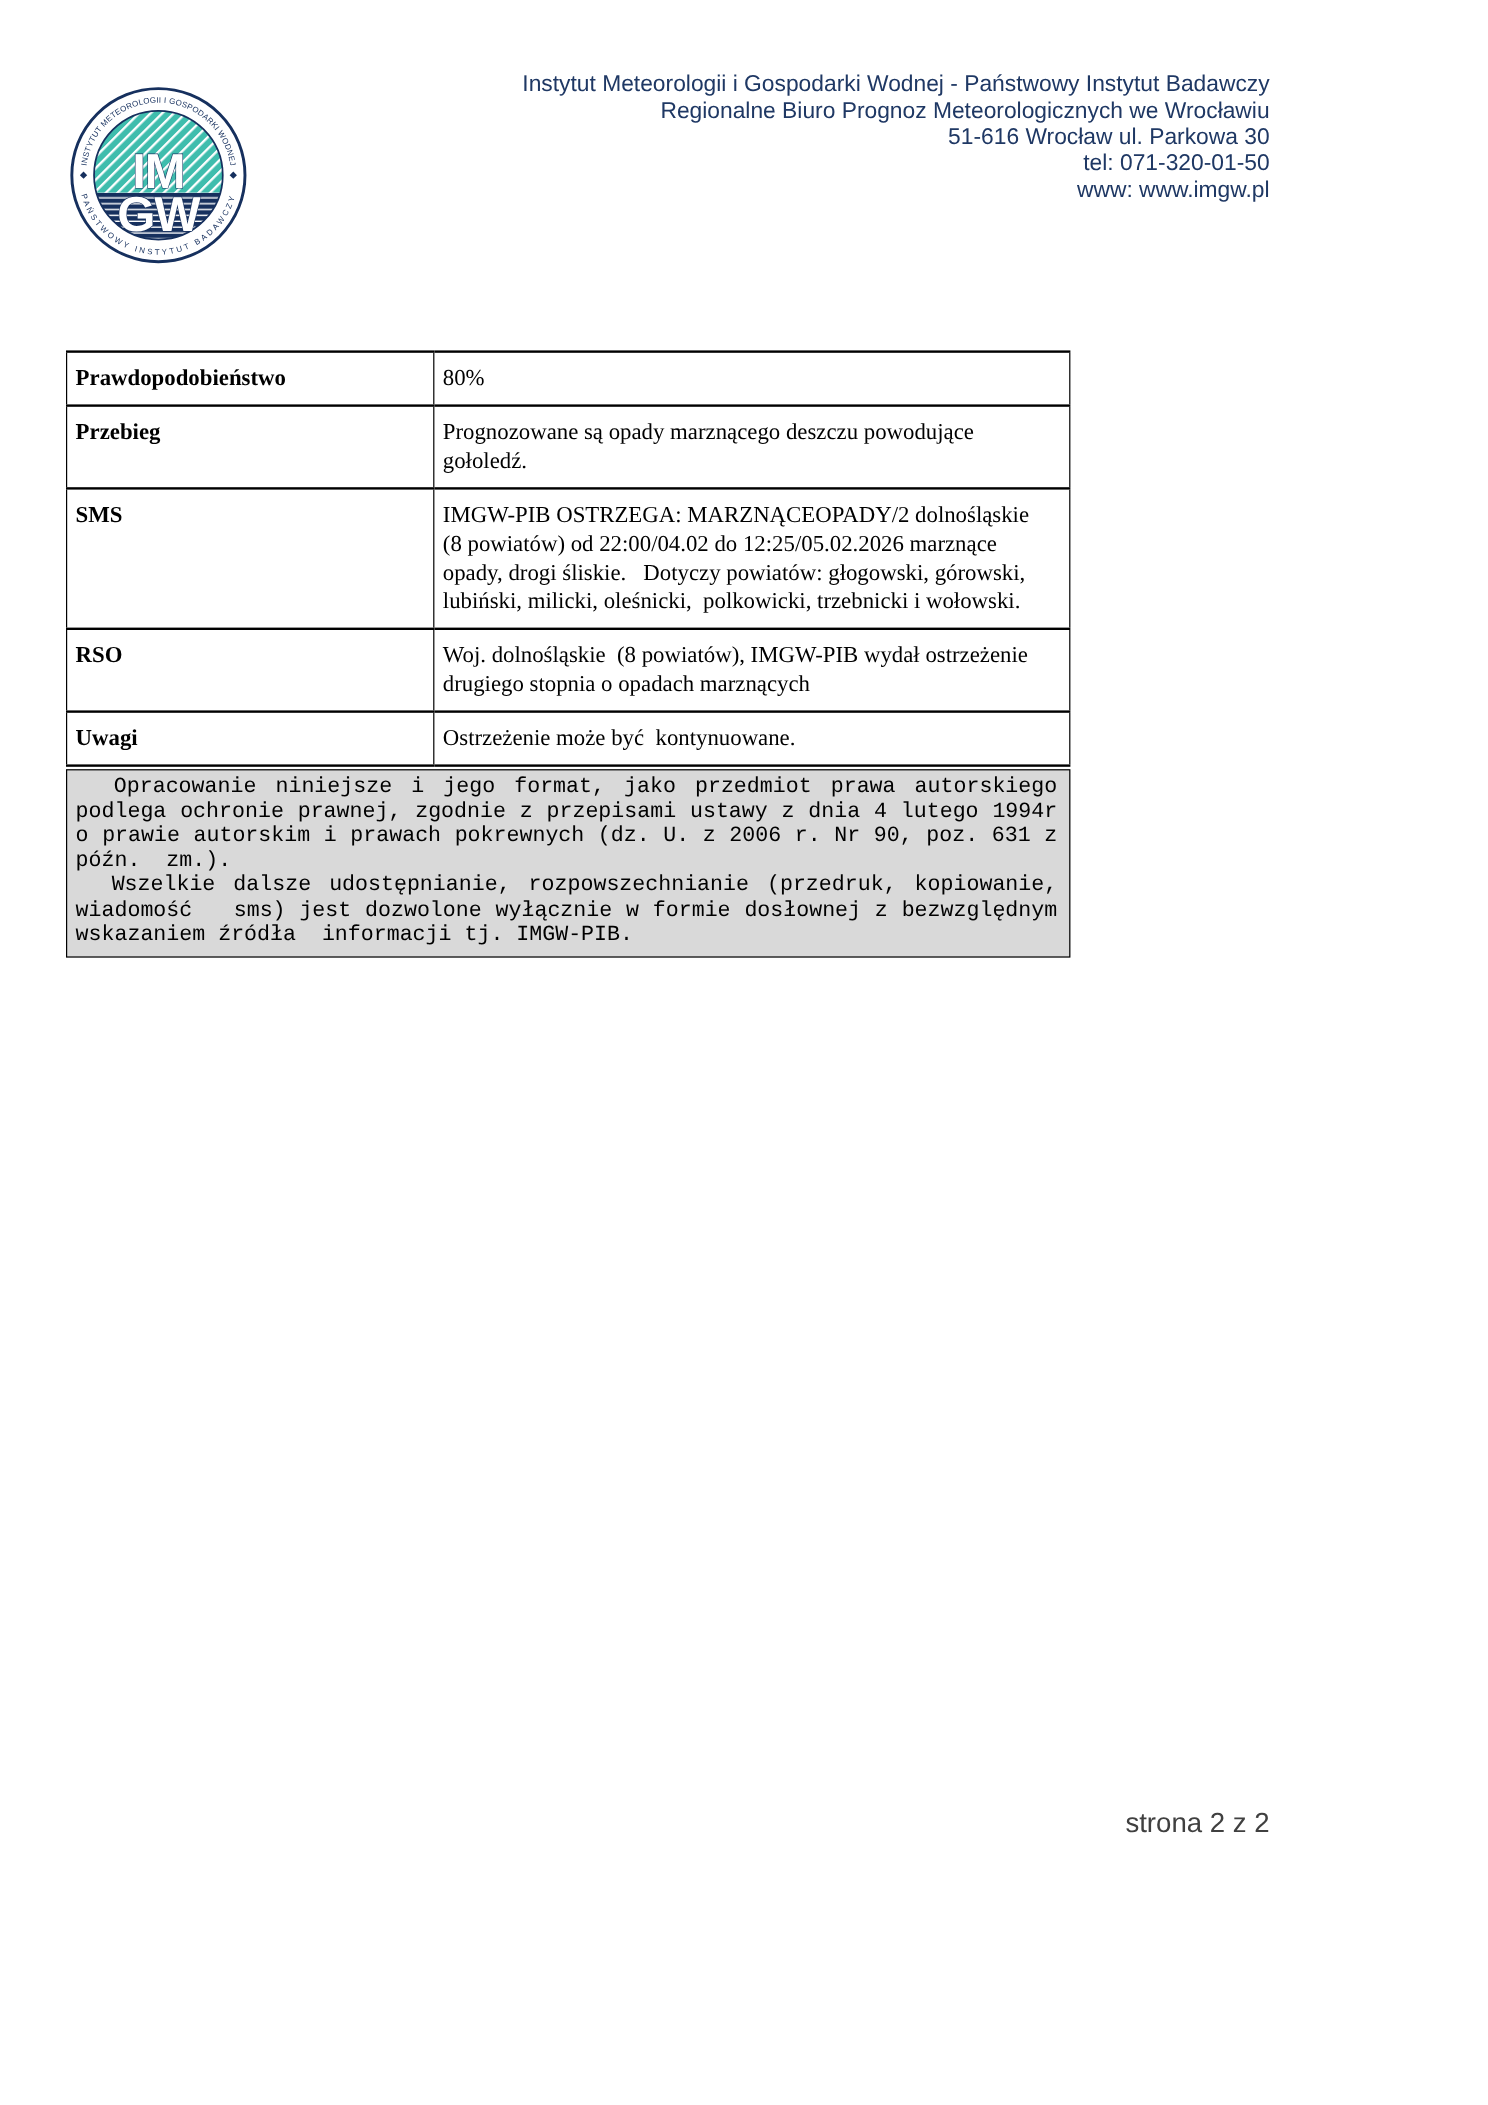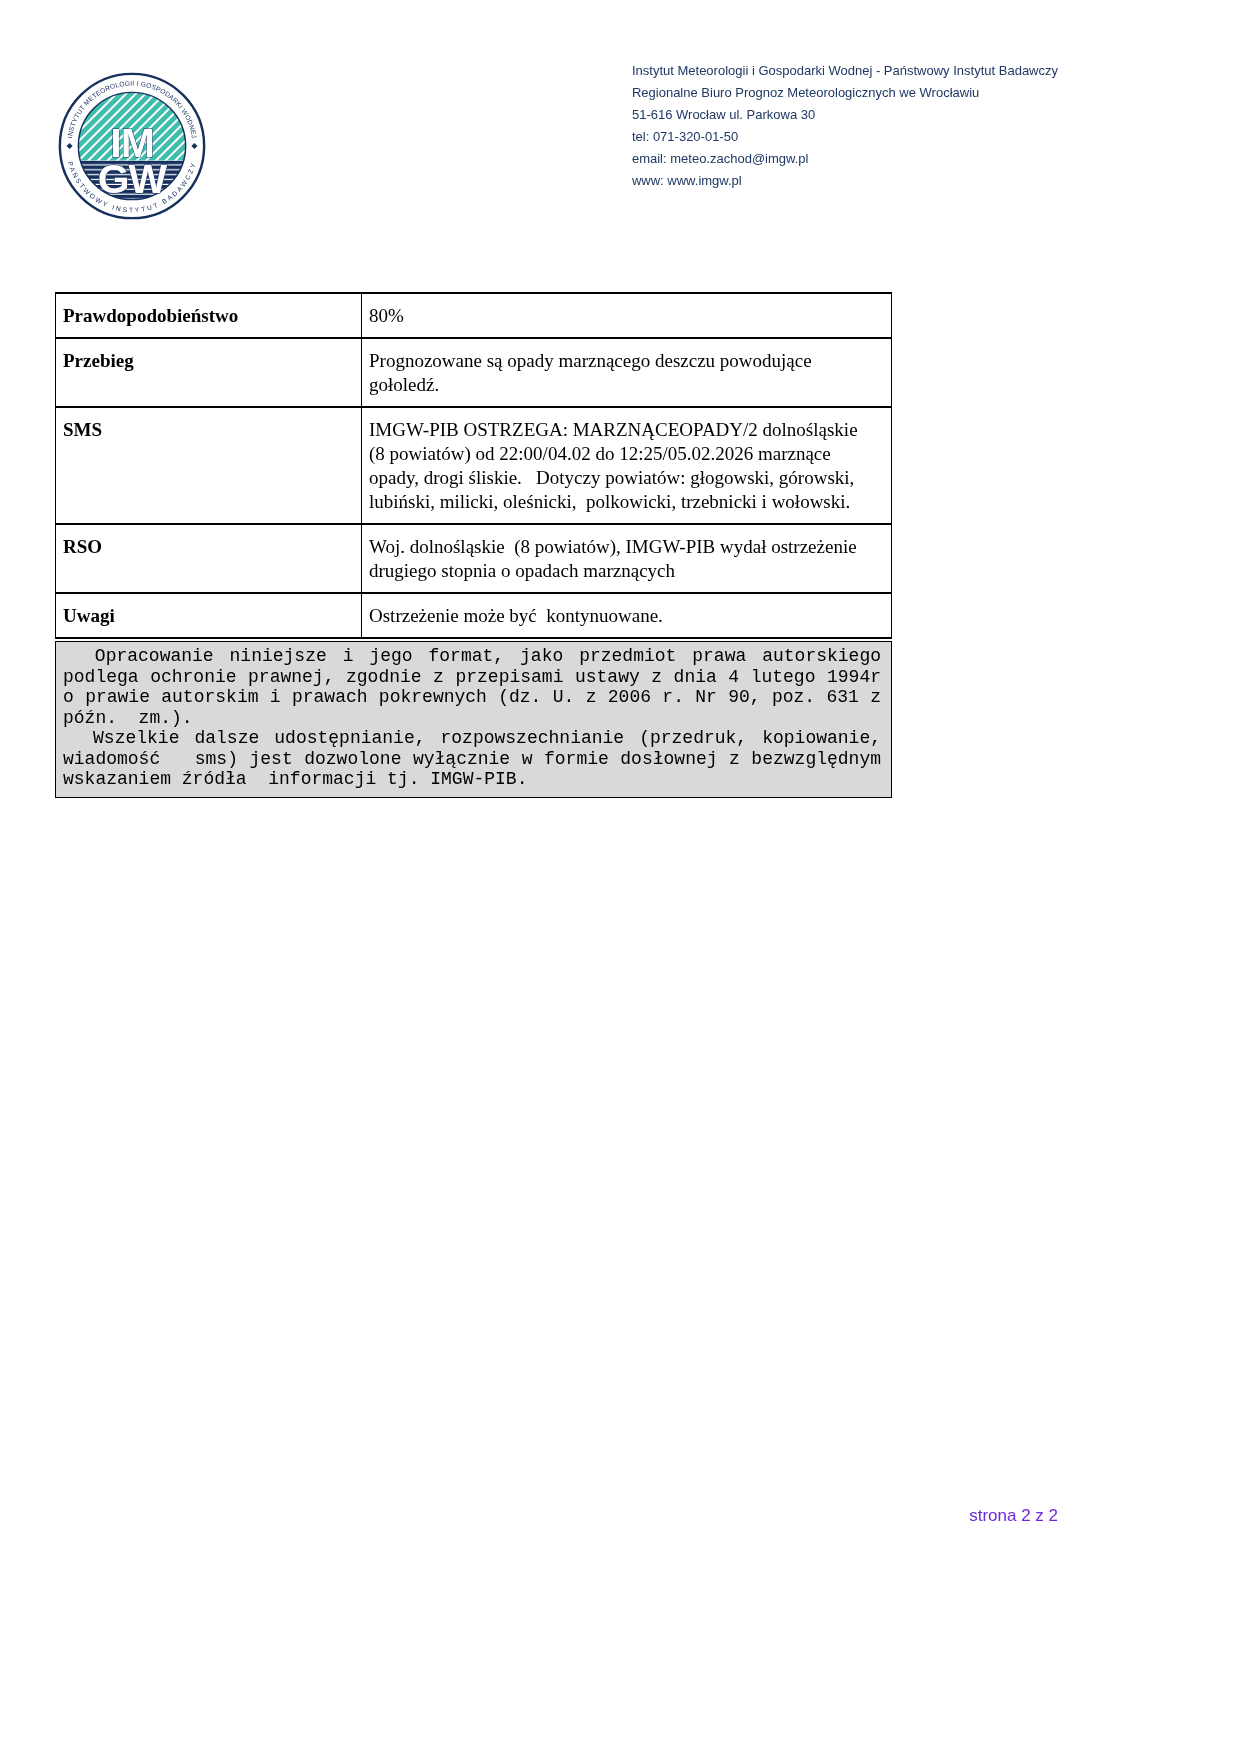--- a/index.html
+++ b/index.html
@@ -24,22 +24,23 @@
     width: 156px;
     height: 156px;
   }
   .logo svg { width: 100%; height: 100%; }
 
   
   .letterhead {
     position: absolute;
     top: 60px;
     right: 182px;
+    text-align: right;
     font-family: "Liberation Sans", sans-serif;
-    font-size: 13px;
+    font-size: 19px;
     line-height: 22px;
     color: #1f3864;
     white-space: nowrap;
   }
   .letterhead .h-bold { font-weight: normal; }
 
   
   .content {
     position: absolute;
     top: 292px;
@@ -88,22 +89,22 @@
     white-space: pre-wrap;
     font-family: Liberation Mono, monospace;
   }
 
   
   .pagenum {
     position: absolute;
     top: 1506px;
     right: 182px;
     font-family: "Liberation Sans", sans-serif;
-    font-size: 17px;
-    color: #6d28d9;
+    font-size: 23px;
+    color: #404040;
   }
 </style>
 </head>
 <body>
 
 <div class="page">
 
   <div class="logo">
     <svg viewBox="0 0 160 160" xmlns="http://www.w3.org/2000/svg">
       <defs>
@@ -143,21 +144,20 @@
       <rect x="-2.2" y="-2.2" width="4.4" height="4.4" transform="translate(16 80) rotate(45)" fill="#16305e"></rect>
       <rect x="-2.2" y="-2.2" width="4.4" height="4.4" transform="translate(144 80) rotate(45)" fill="#16305e"></rect>
     </svg>
   </div>
 
   <div class="letterhead">
     <div>Instytut Meteorologii i Gospodarki Wodnej - Państwowy Instytut Badawczy</div>
     <div class="h-bold">Regionalne Biuro Prognoz Meteorologicznych we Wrocławiu</div>
     <div>51-616 Wrocław ul. Parkowa 30</div>
     <div>tel: 071-320-01-50</div>
-    <div>email: meteo.zachod@imgw.pl</div>
     <div>www: www.imgw.pl</div>
   </div>
 
   <div class="content">
     <table class="details">
       <tbody>
         <tr>
           <td class="cell-label">Prawdopodobieństwo</td>
           <td class="cell-value">80%</td>
         </tr>

